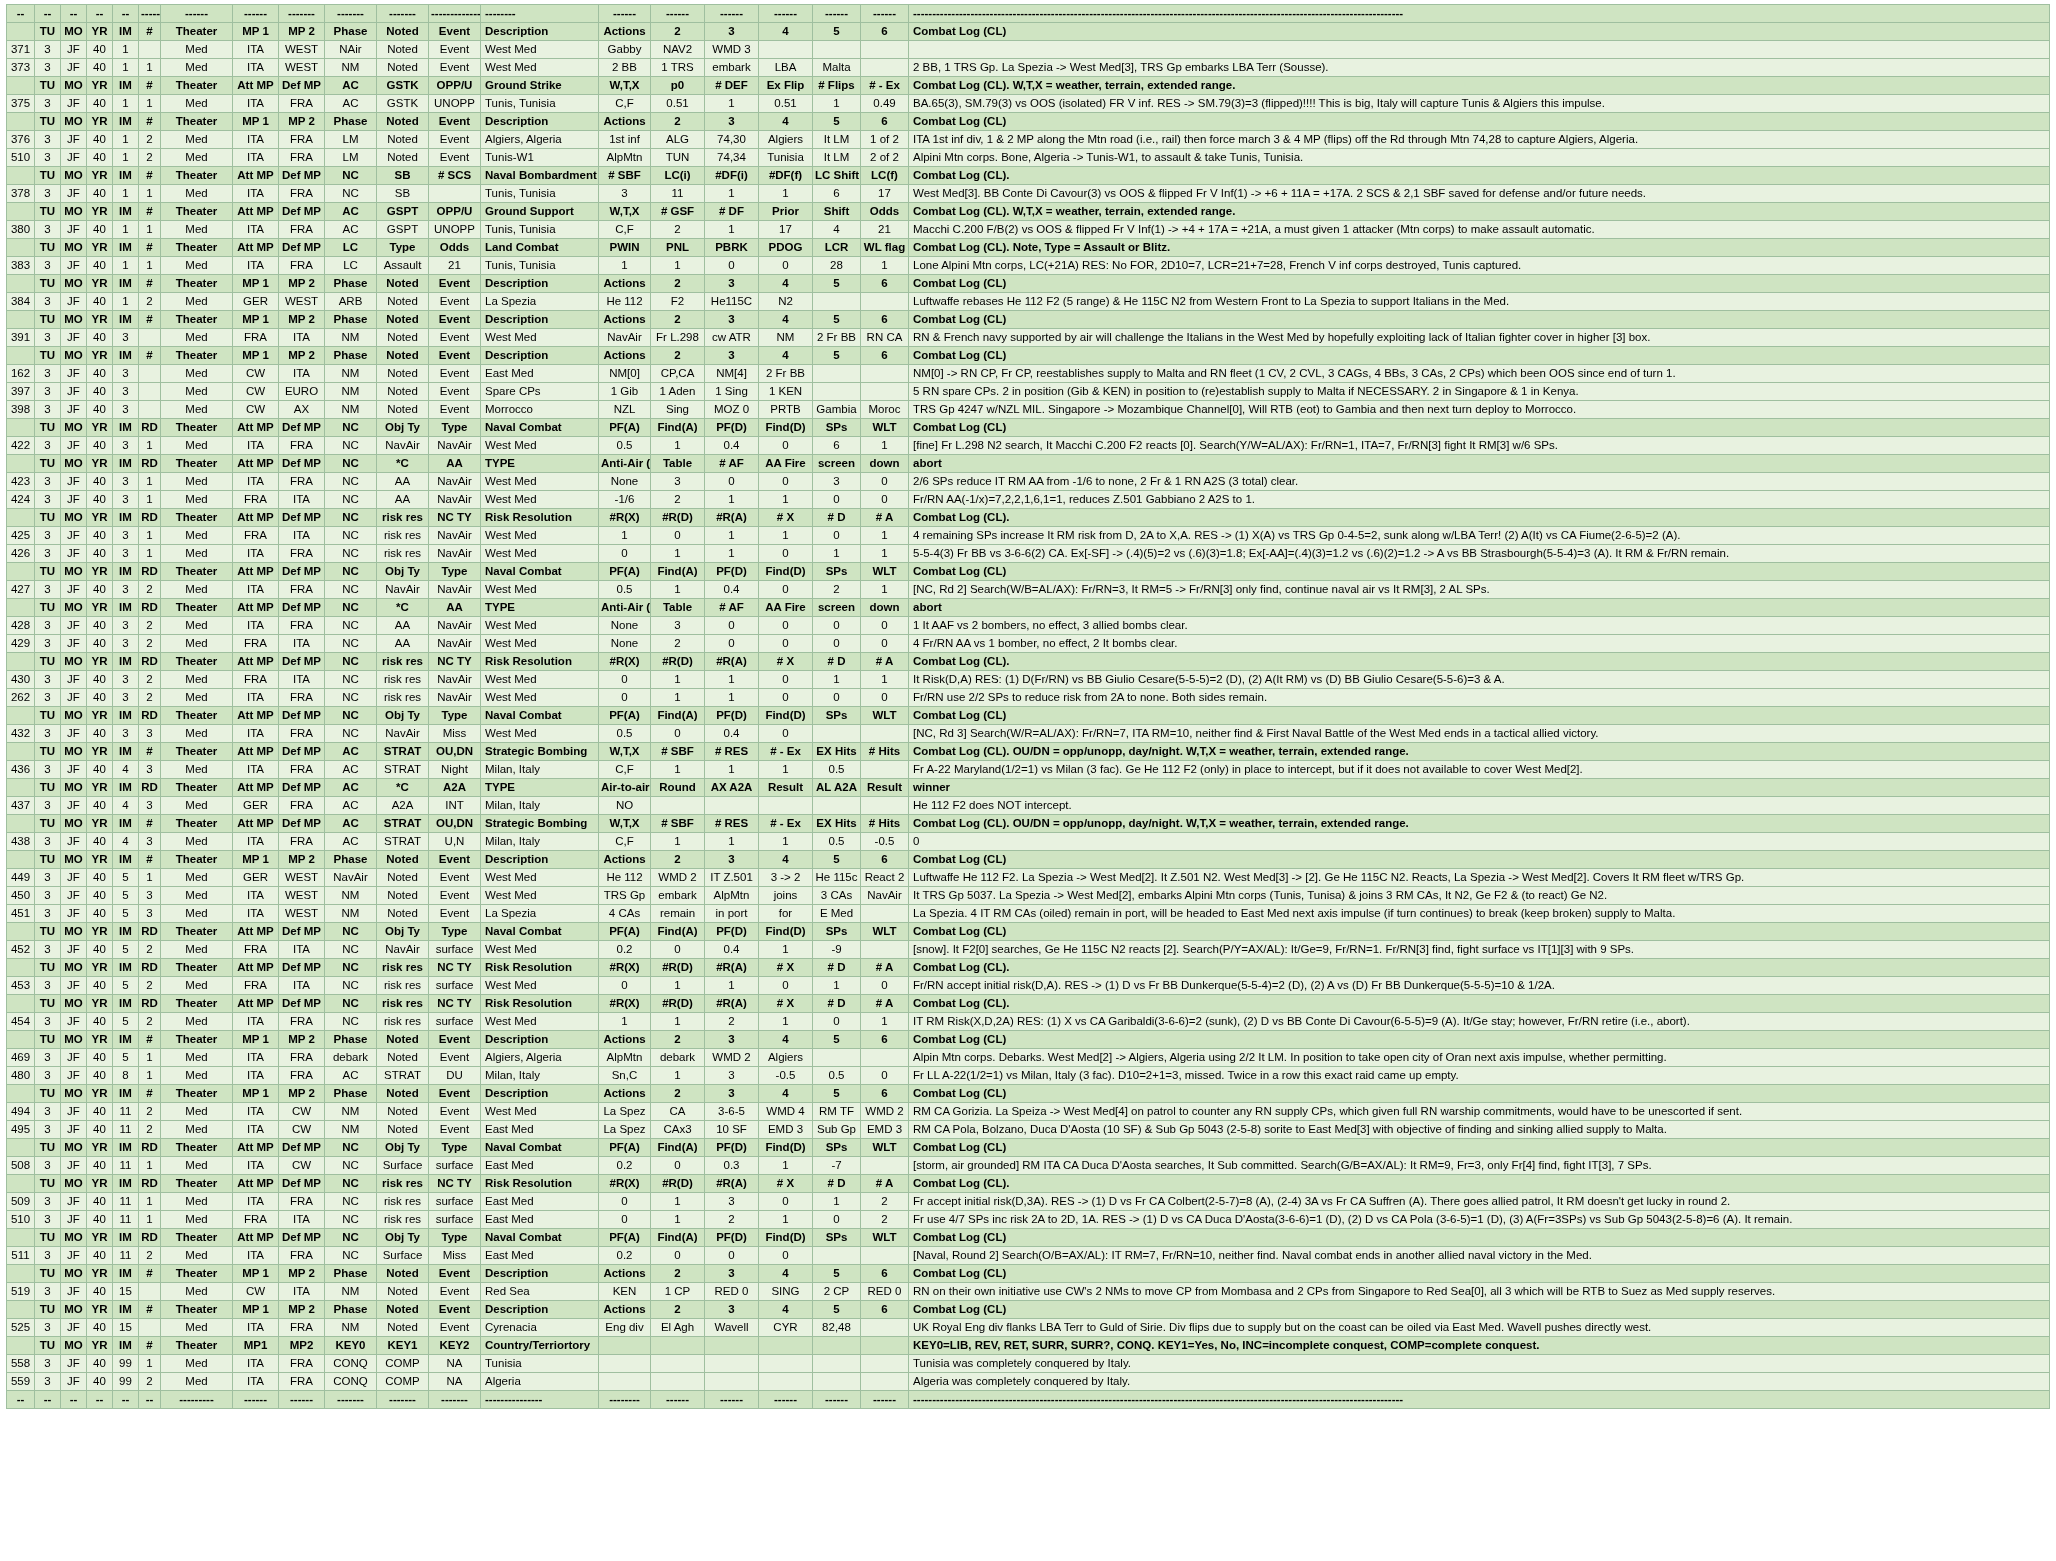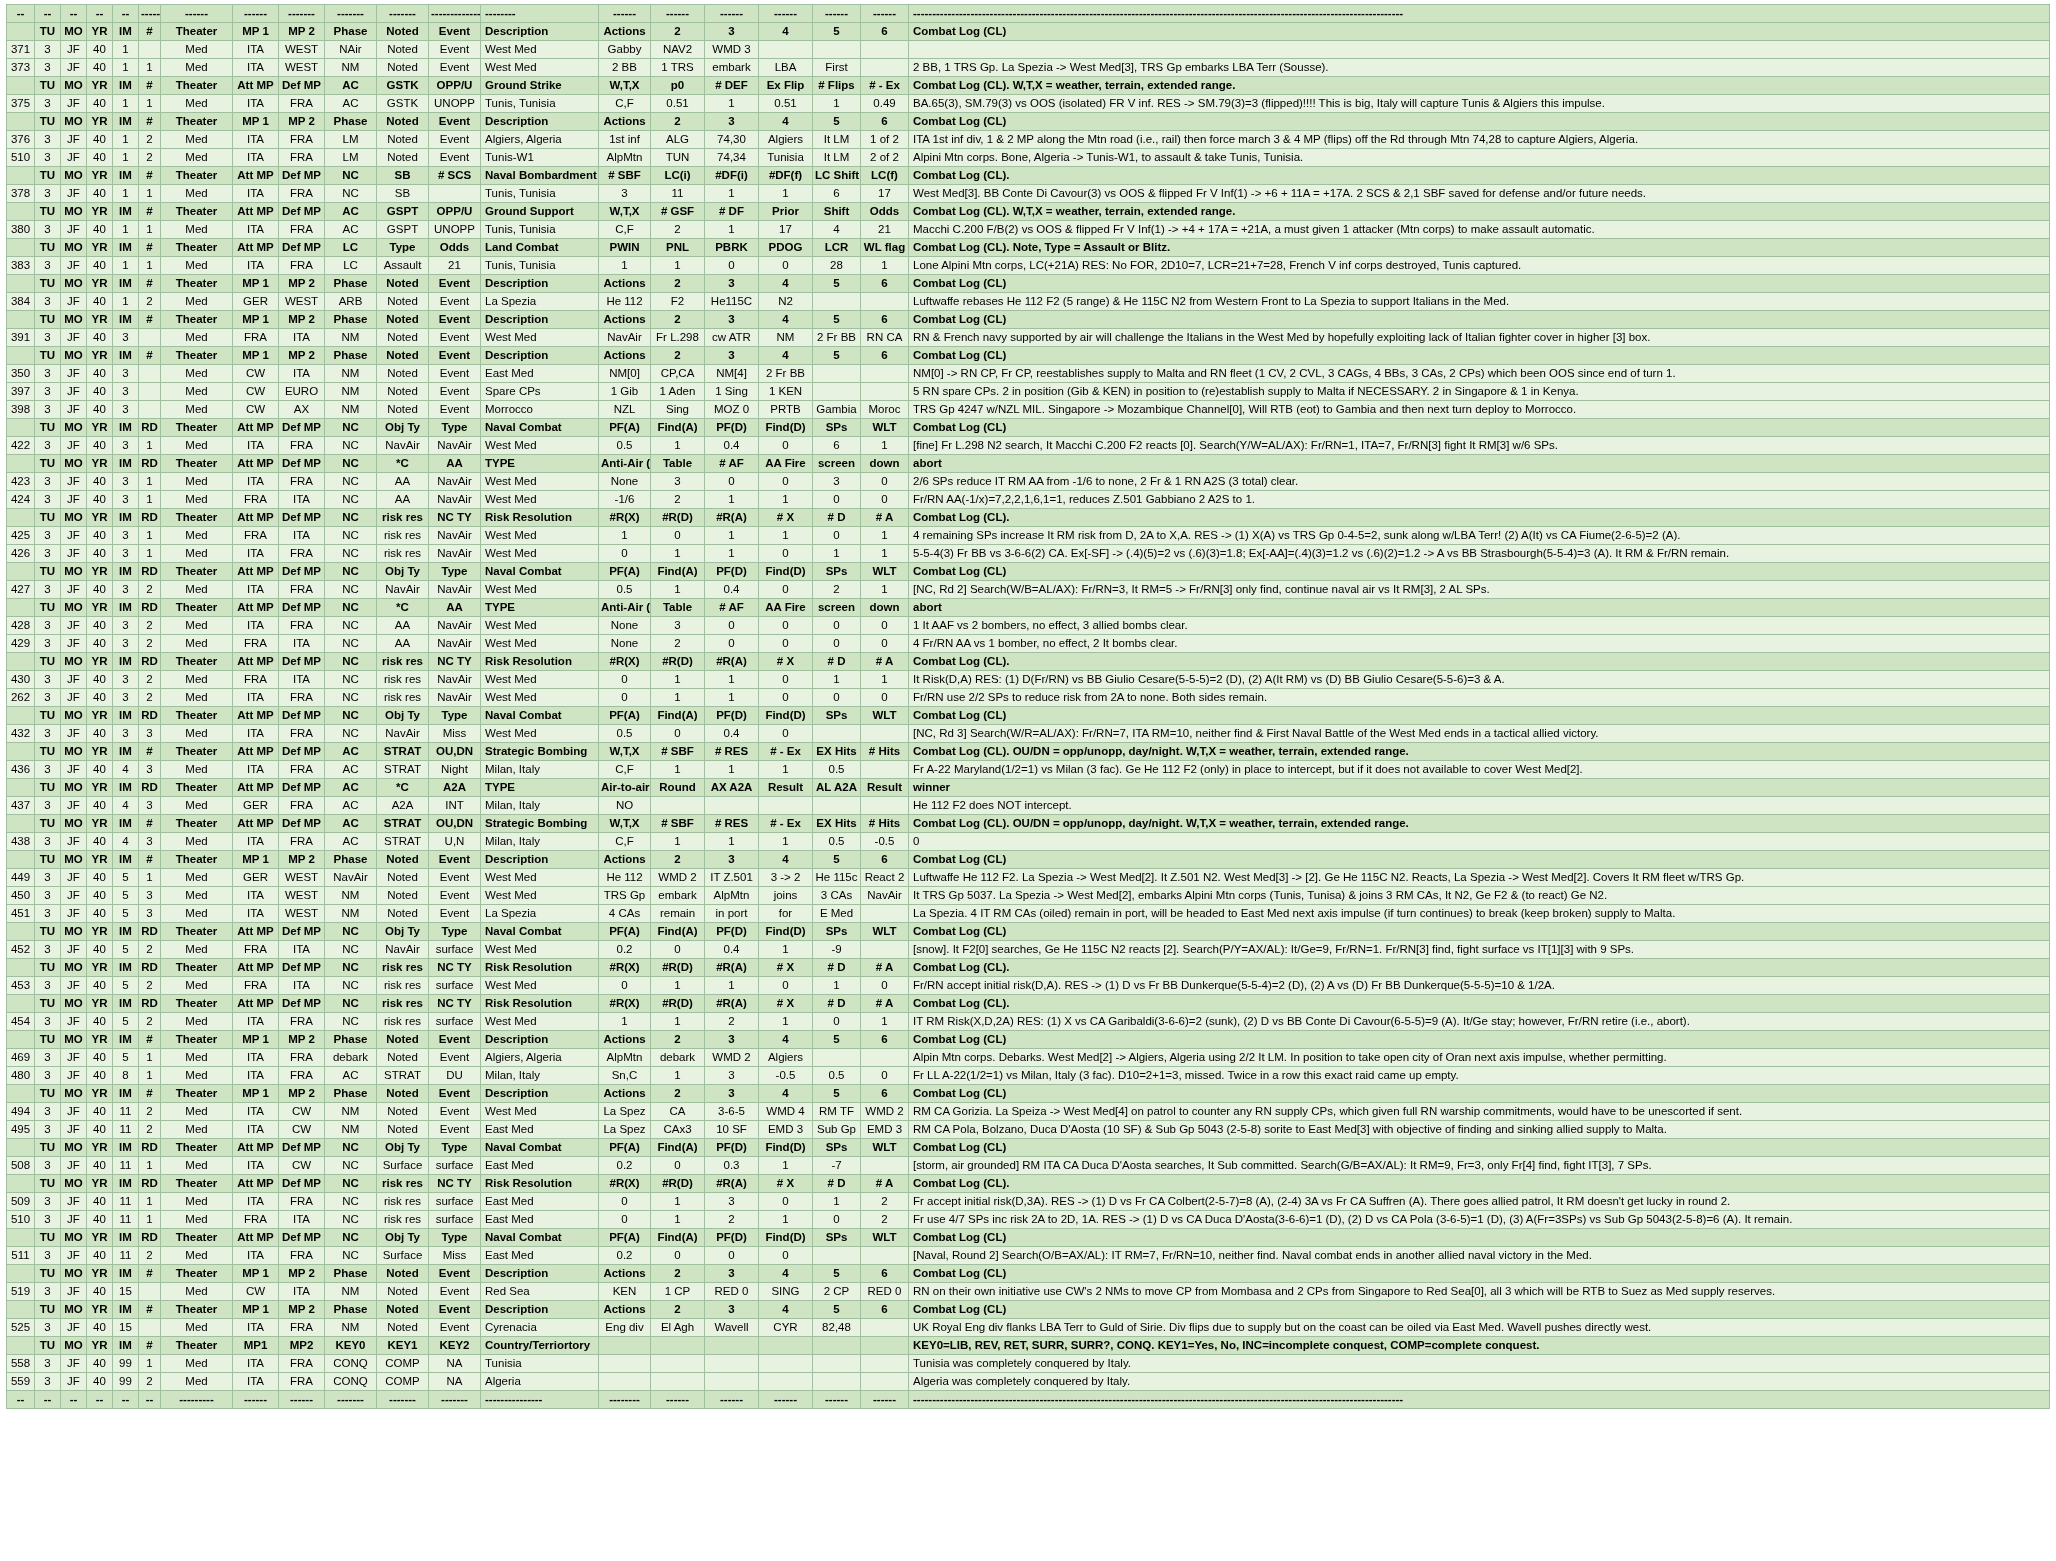--- a/index.html
+++ b/index.html
@@ -149,21 +149,21 @@
           <td>ITA</td>
           <td>WEST</td>
           <td>NM</td>
           <td>Noted</td>
           <td>Event</td>
           <td class="l">West Med</td>
           <td>2 BB</td>
           <td>1 TRS</td>
           <td>embark</td>
           <td>LBA</td>
-          <td>First</td>
+          <td>Malta</td>
           <td></td>
           <td class="l">2 BB, 1 TRS Gp.  La Spezia -&gt; West Med[3], TRS Gp embarks LBA Terr (Sousse).</td>
         </tr>
         <tr class="hdr">
           <td></td>
           <td>TU</td>
           <td>MO</td>
           <td>YR</td>
           <td>IM</td>
           <td>#</td>
@@ -506,21 +506,21 @@
           <td class="l">Description</td>
           <td>Actions</td>
           <td>2</td>
           <td>3</td>
           <td>4</td>
           <td>5</td>
           <td>6</td>
           <td class="l">Combat Log (CL)</td>
         </tr>
         <tr class="dat">
-          <td>350</td>
+          <td>162</td>
           <td>3</td>
           <td>JF</td>
           <td>40</td>
           <td>3</td>
           <td></td>
           <td>Med</td>
           <td>CW</td>
           <td>ITA</td>
           <td>NM</td>
           <td>Noted</td>

